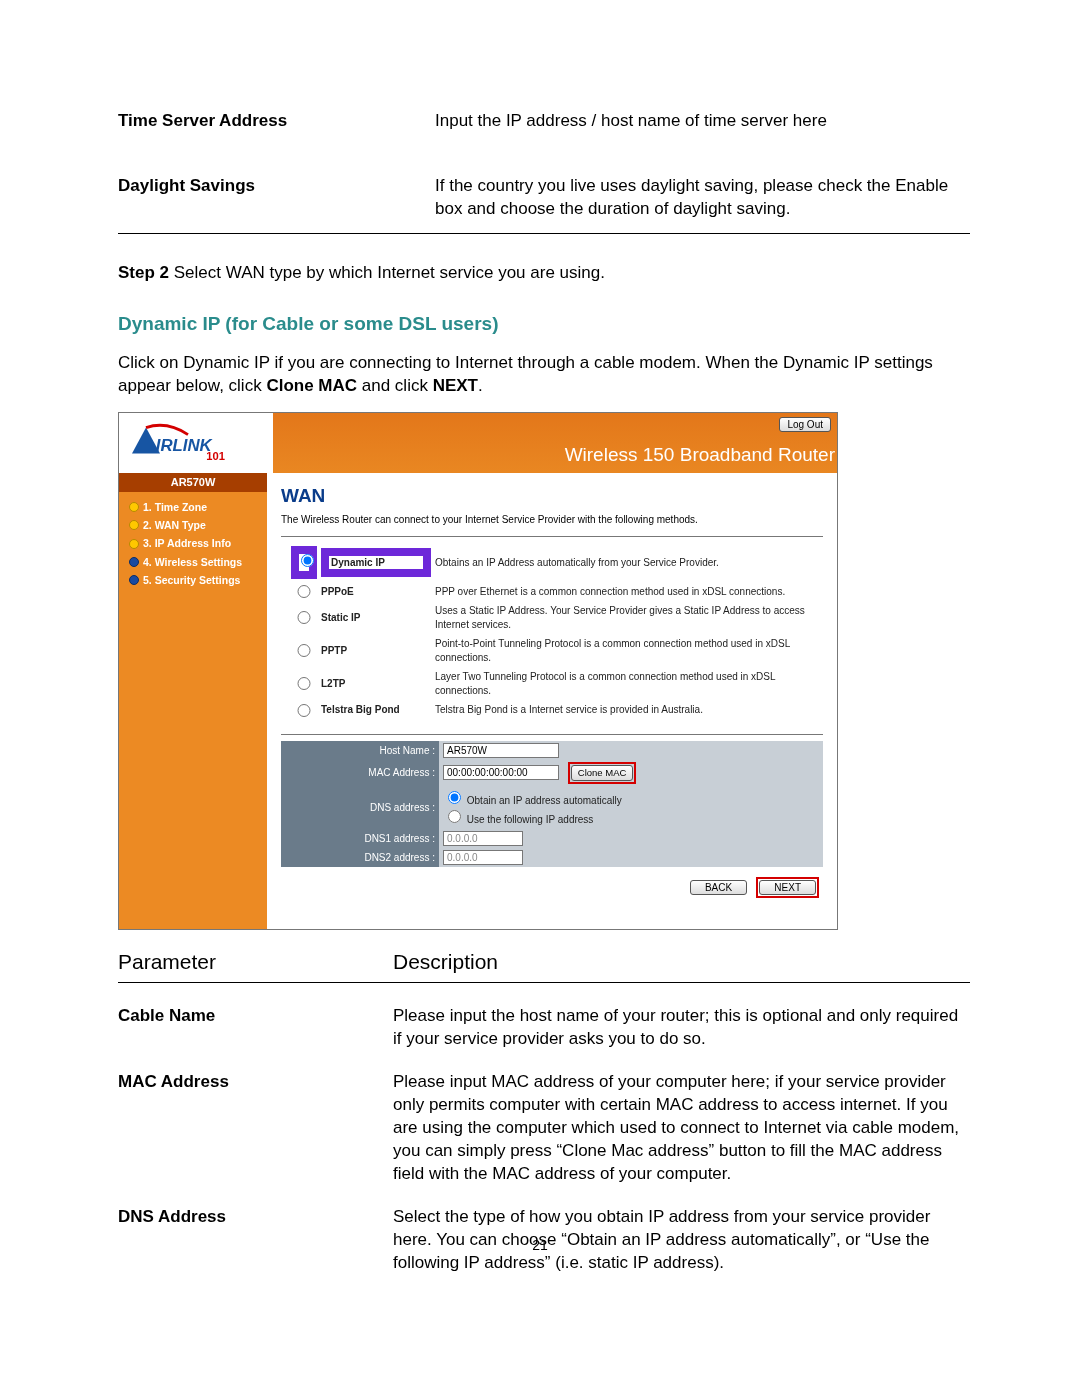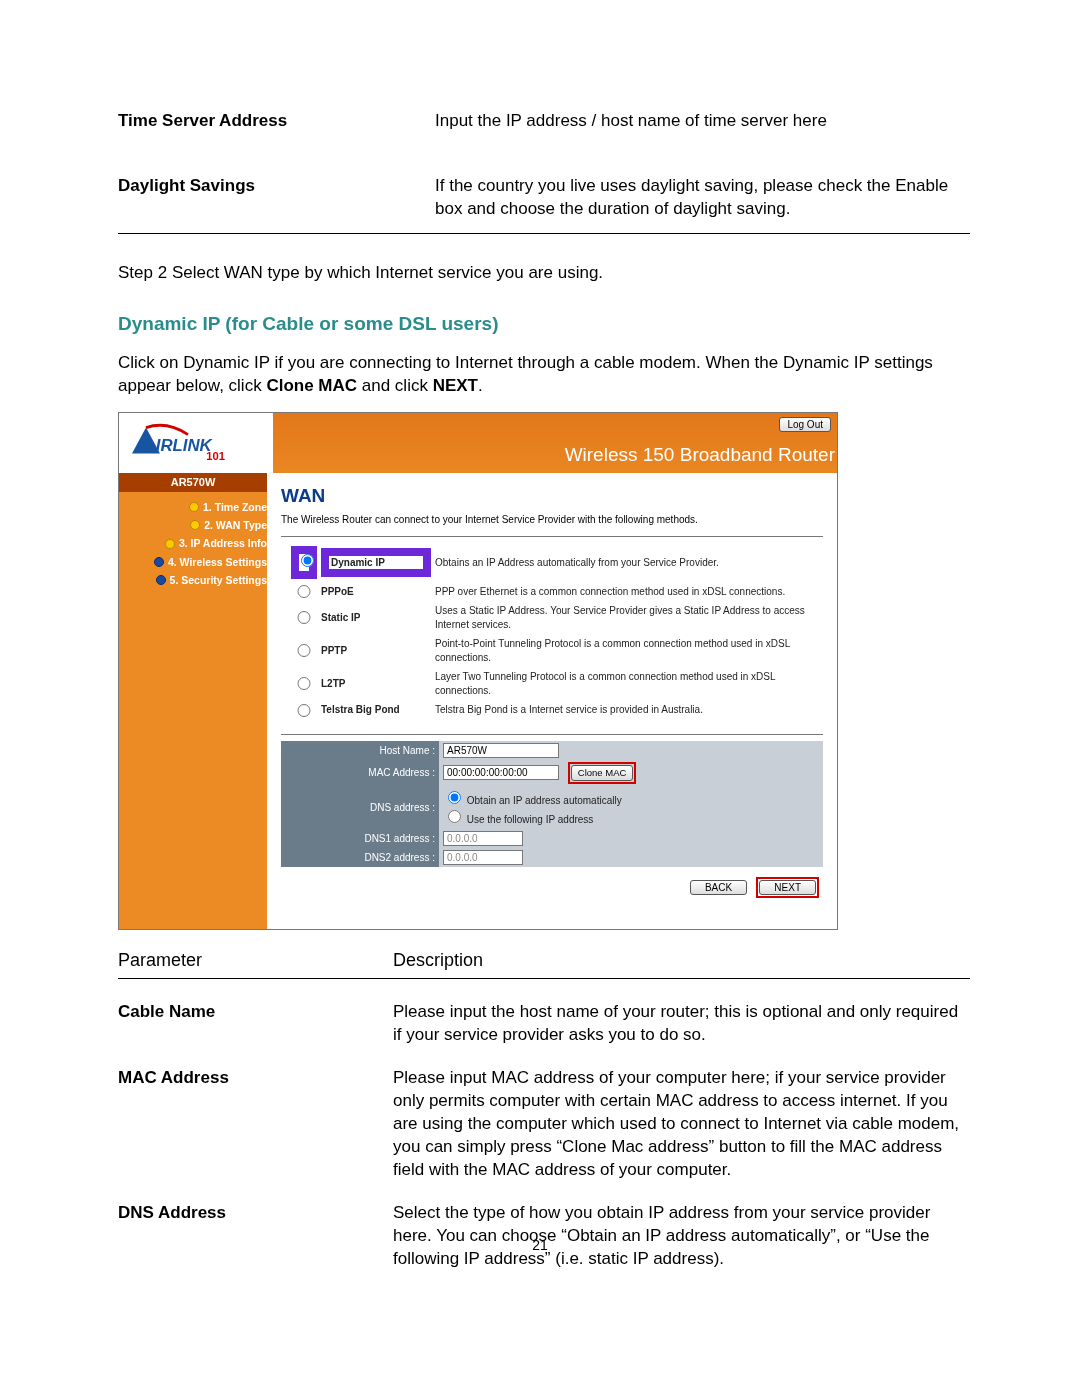--- a/index.html
+++ b/index.html
@@ -28,21 +28,21 @@
     gap: 42px;
   }
   .top-params .plabel { font-weight: bold; }
   .hr {
     border: 0;
     border-bottom: 1px solid #000;
     margin: 10px 0 28px 0;
   }
 
   .step-line { margin-bottom: 26px; }
-  .step-line .step { font-weight: normal; }
+  .step-line .step { font-weight: bold; }
 
   .dyn-title {
     color: #2a8c8c;
     font-weight: bold;
     font-size: 19px;
     margin-bottom: 16px;
   }
 
   .dyn-para b { font-weight: bold; }
 
@@ -112,21 +112,20 @@
   }
   .rs-nav { list-style: none; padding: 6px 0 0 10px; margin: 0; }
   .rs-nav li {
     display: flex;
     align-items: center;
     gap: 4px;
     padding: 2px 0;
     color: #fff;
     font-weight: bold;
     cursor: pointer;
-    justify-content: flex-end;
   }
   .rs-dot {
     width: 8px; height: 8px; border-radius: 50%;
     display: inline-block;
   }
   .dot-done { background: #ffc800; border: 1px solid #b88a00; }
   .dot-todo { background: #1a4aa0; border: 1px solid #0c2c66; }
 
   .rs-main {
     flex: 1;
@@ -223,21 +222,21 @@
     background: linear-gradient(#fff, #ddd);
     border: 1px solid #555;
     border-radius: 3px;
     cursor: pointer;
   }
 
   
   .desc-hdr {
     display: grid;
     grid-template-columns: 275px 1fr;
-    font-size: 18px;
+    font-size: 21px;
     padding: 4px 0 6px 0;
   }
   .desc-sep {
     border: 0;
     border-bottom: 1px solid #000;
     margin: 0 0 22px 0;
   }
   .bottom-params {
     display: grid;
     grid-template-columns: 275px 1fr;

